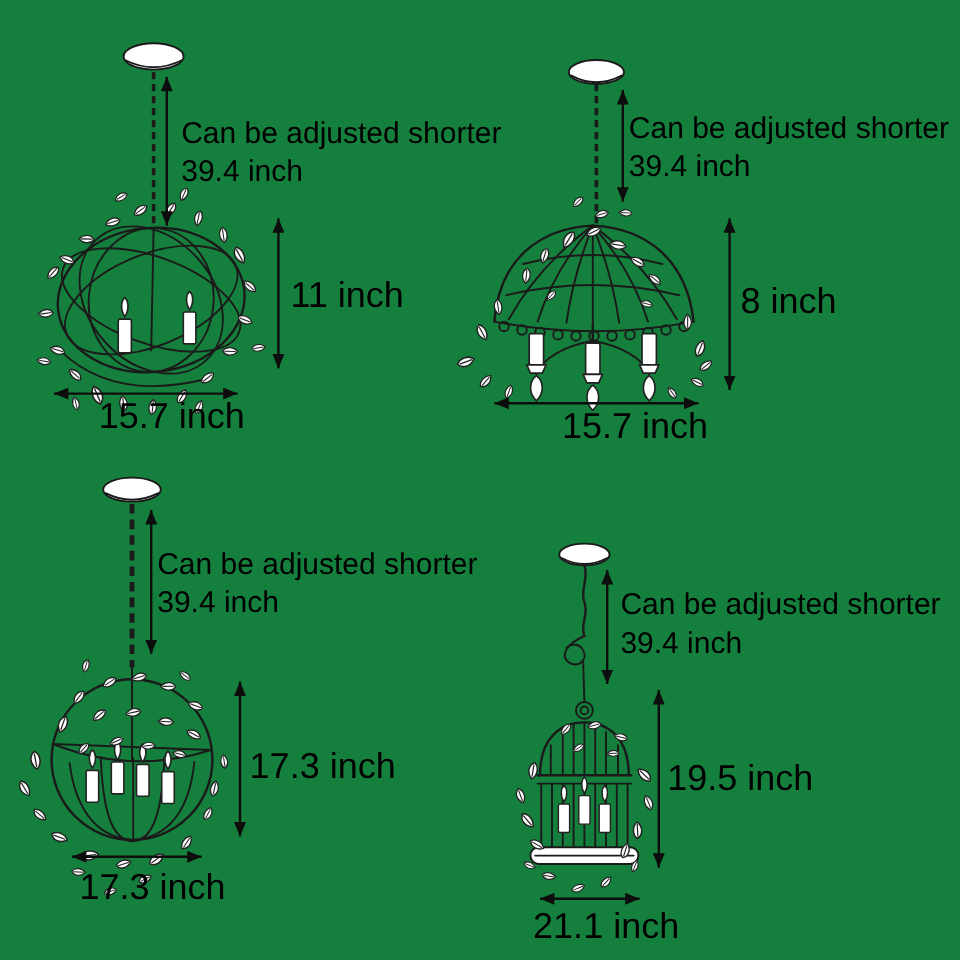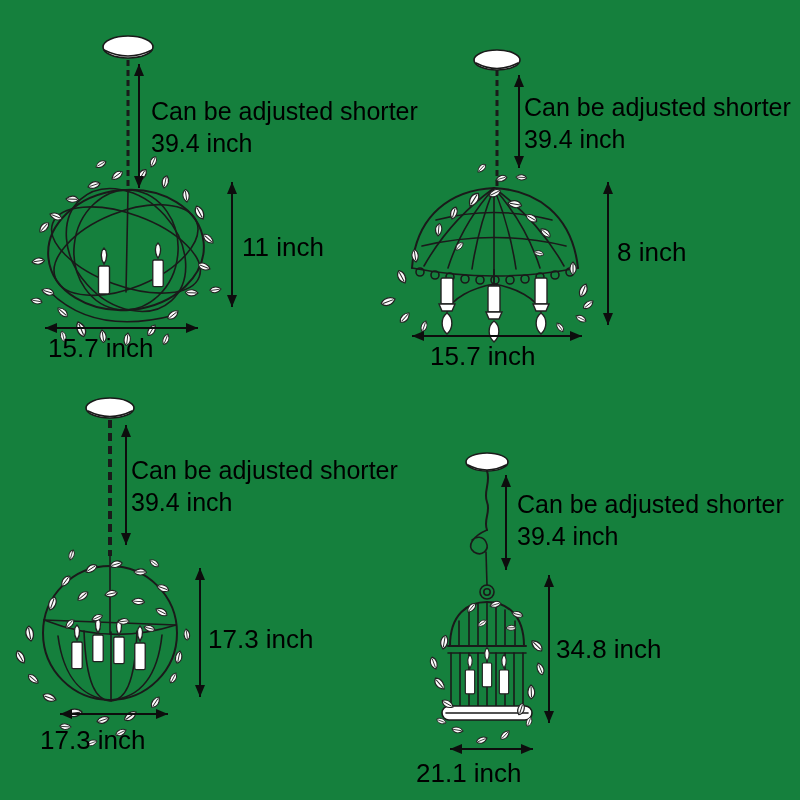--- a/index.html
+++ b/index.html
@@ -1,21 +1,21 @@
 <!DOCTYPE html>
 <html><head>
 <meta charset="utf-8">
 <style>
   html,body{margin:0;padding:0;background:#fff;}
   .canvas{position:relative;width:800px;height:800px;background:#15803d;overflow:hidden;
           font-family:"Liberation Sans", sans-serif;color:#000;}
   .art{position:absolute;left:0;top:0;}
   .note{position:absolute;font-size:25px;line-height:32px;white-space:nowrap;color:#000;}
-  .dim{position:absolute;font-size:26px;line-height:28px;white-space:nowrap;color:#000;}
-  .dim.center{text-align:left;}
+  .dim{position:absolute;font-size:30px;line-height:28px;white-space:nowrap;color:#000;}
+  .dim.center{text-align:right;}
   
   .ln{fill:none;stroke:#1a1a1a;stroke-width:1.6;stroke-linecap:round;}
   .ln2{fill:none;stroke:#1a1a1a;stroke-width:2;stroke-linecap:round;}
   .chain{fill:none;stroke:#1a1a1a;stroke-width:3;stroke-dasharray:6 4;}
   .chainB{fill:none;stroke:#1a1a1a;stroke-width:4;stroke-dasharray:8 5;}
   .arrow{stroke:#0d0d0d;stroke-width:2;fill:none;}
   .white{fill:#ffffff;stroke:#1a1a1a;stroke-width:1.6;}
   .leafshape{fill:#fbfbfb;stroke:#222;stroke-width:1.1;}
   .vein{fill:none;stroke:#222;stroke-width:0.9;}
   .candle rect,.candle path{fill:#ffffff;stroke:#222;stroke-width:1.4;}
@@ -304,16 +304,16 @@
   <div>Can be adjusted shorter</div>
   <div>39.4 inch</div>
 </div>
 <div class="dim" style="left:208px;top:625px">17.3 inch</div>
 <div class="dim center" style="left:40px;top:726px;width:148px">17.3 inch</div>
 
 <div class="note" style="left:517px;top:488px">
   <div>Can be adjusted shorter</div>
   <div>39.4 inch</div>
 </div>
-<div class="dim" style="left:556px;top:635px">34.8 inch</div>
+<div class="dim" style="left:556px;top:635px">19.5 inch</div>
 <div class="dim center" style="left:416px;top:759px;width:150px">21.1 inch</div>
 
 </div>
 
 </body></html>

